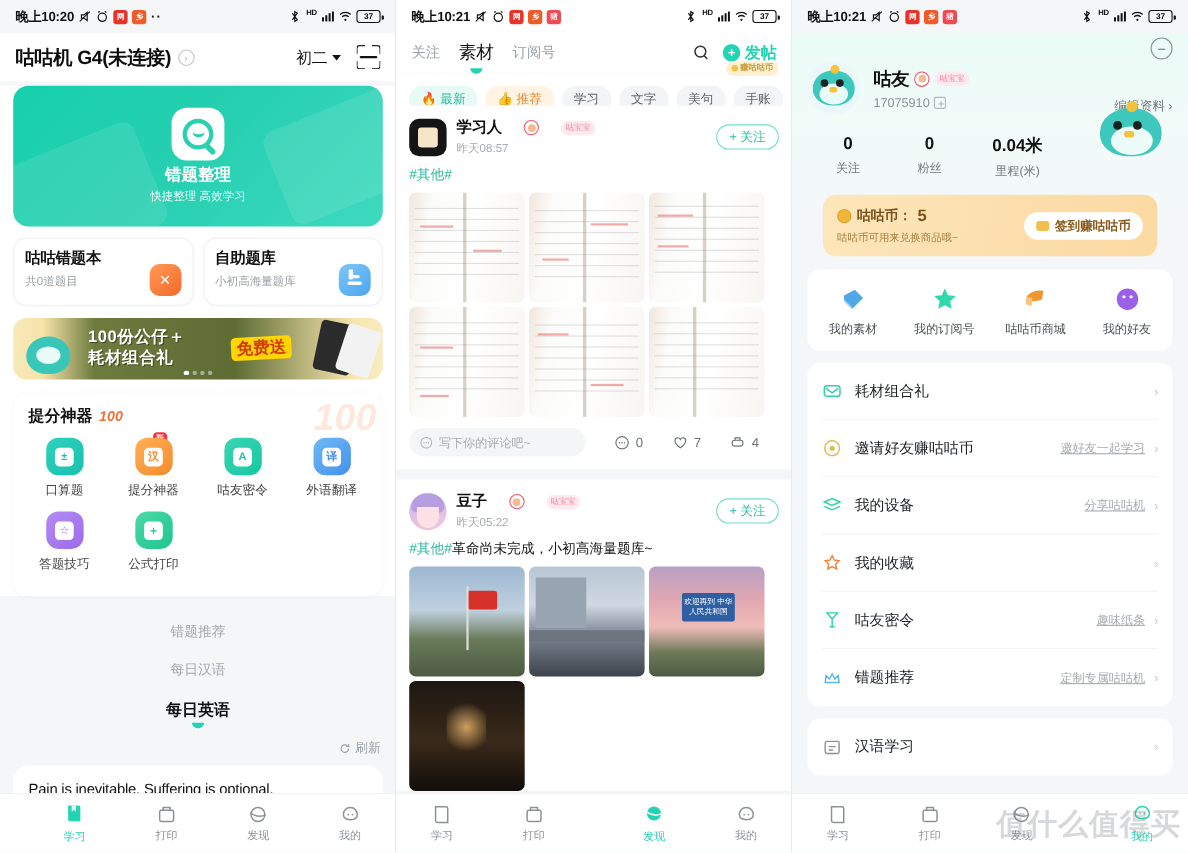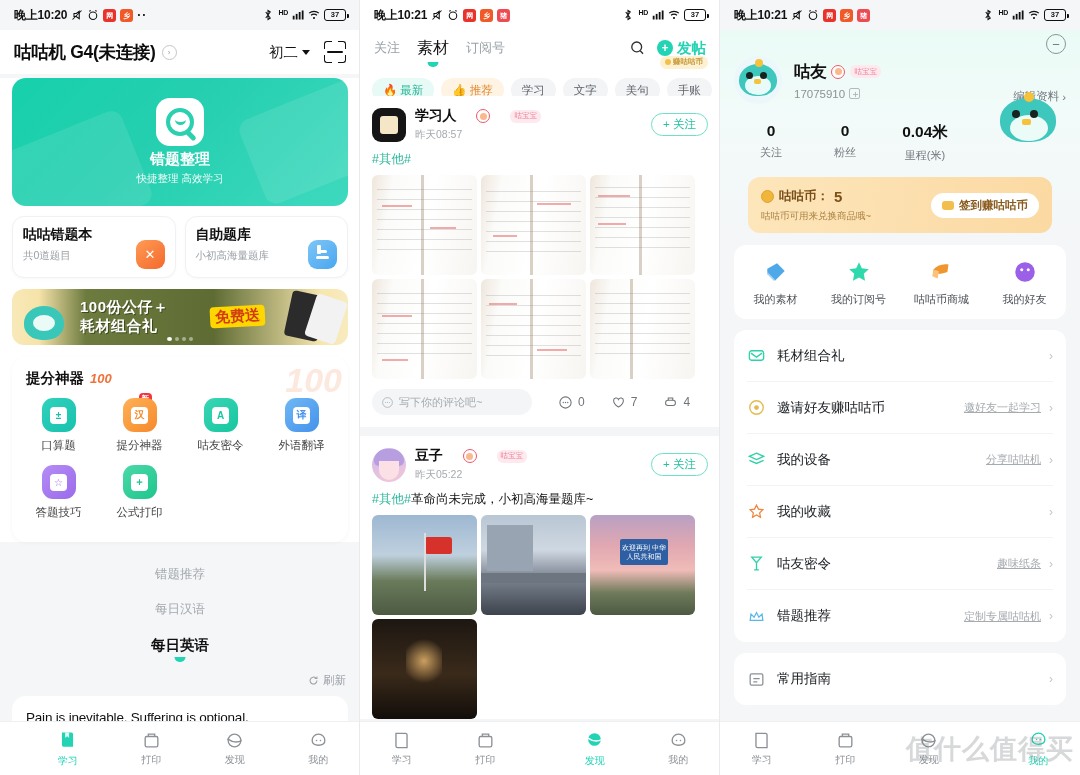--- a/index.html
+++ b/index.html
@@ -932,21 +932,21 @@
         <span class="chev">›</span>
       </div>
     </div>
 
     <div class="list">
       <div class="row">
         <svg class="ri" viewBox="0 0 24 24">
             <rect x="4" y="5" width="16" height="14" rx="2" fill="none" stroke="#8c9196" stroke-width="1.6"></rect>
             <path d="M8 15h5M8 11h8" stroke="#8c9196" stroke-width="1.6"></path>
           </svg>
-        <span class="lbl">常用指南</span>
+        <span class="lbl">汉语学习</span>
         <span class="hint"></span>
         <span class="chev">›</span>
       </div>
     </div>
 
     <div class="wm">值什么值得买</div>
 
     <div class="tabbar">
       <div class="tb">
         <svg width="19" height="19" viewBox="0 0 24 24">

